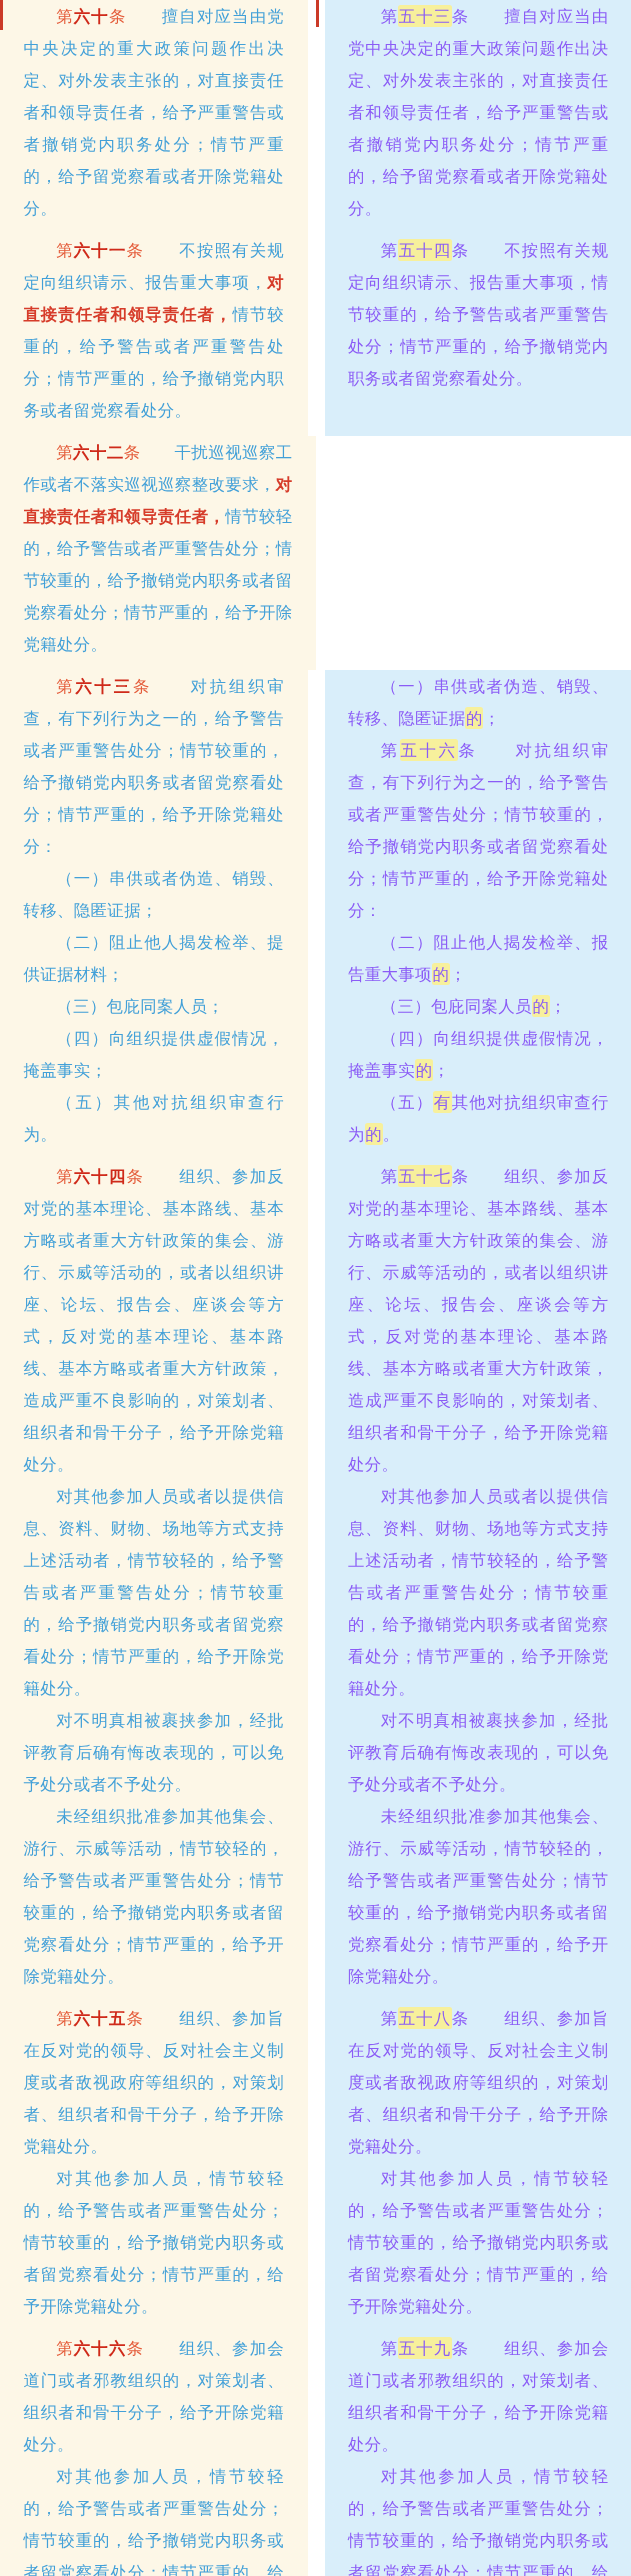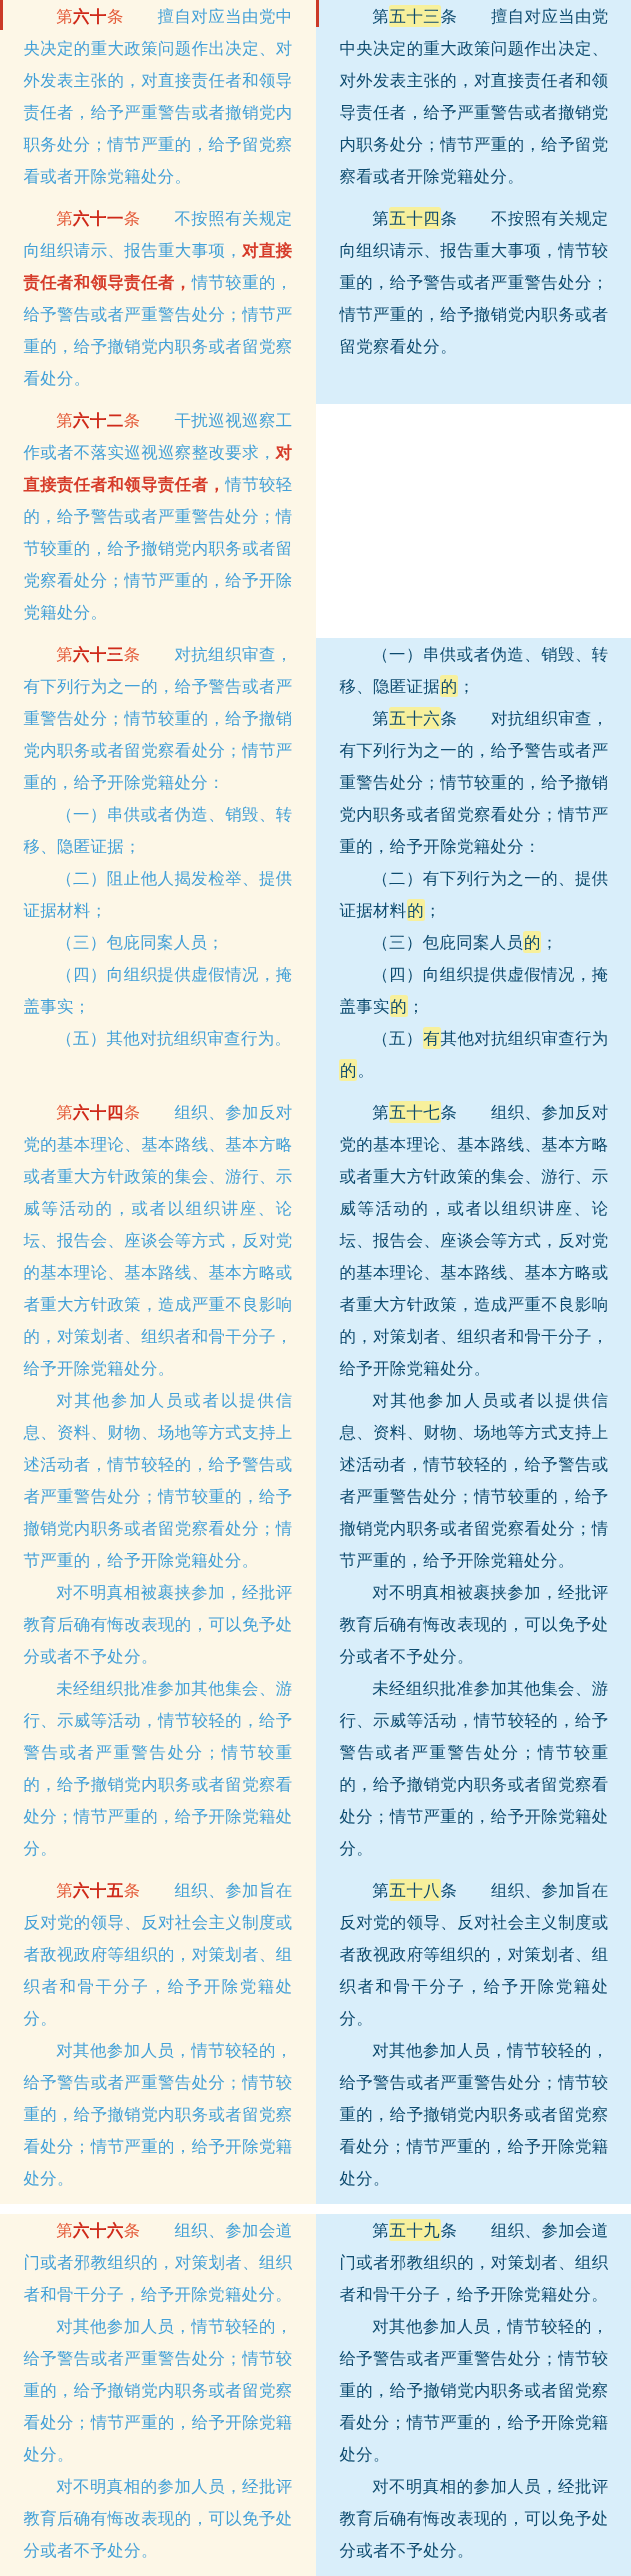--- a/index.html
+++ b/index.html
@@ -8,35 +8,35 @@
     font-family:"Liberation Sans","DejaVu Sans",sans-serif;
     -webkit-font-smoothing:antialiased;
   }
   #doc{
     position:relative;
     width:632px;
     min-height:2576px;
     display:flex;
     flex-direction:column;
   }
-  .row{display:flex;align-items:stretch;}
+  .row{display:flex;align-items:stretch;gap:17px;}
   .row:last-child{flex:1;align-items:flex-end;}
   .cell{
     width:316px;
     box-sizing:border-box;
     padding:0 23.4px 10px 23.4px;
     font-size:16.4px;
     line-height:32px;
     letter-spacing:0.4px;
     text-align:justify;
     overflow:hidden;
   }
   .row:first-child .cell{padding-top:32px;}
   .cell-left{background:#fdf7e7;color:#42a0d8;}
-  .cell-right{background:#d9eefa;color:#0c4a6e;}
+  .cell-right{background:#d9eefa;color:#8b5cf6;}
   p.para{margin:0;text-indent:2em;}
   .seg-marker{color:#e45c3a;}
   .seg-number{color:#cf2a1a;font-weight:bold;}
   .seg-bold{color:#d63c2a;font-weight:bold;}
   .seg-highlight{
     background:#f7f09c;
     border-radius:2.5px;
     padding:1.9px 0.6px;
     box-decoration-break:clone;
     -webkit-box-decoration-break:clone;
@@ -77,21 +77,21 @@
         <p class="para"><span class="seg-marker">第</span><span class="seg-number">六十三</span><span class="seg-marker">条</span><span>　　对抗组织审查，有下列行为之一的，给予警告或者严重警告处分；情节较重的，给予撤销党内职务或者留党察看处分；情节严重的，给予开除党籍处分：</span></p>
         <p class="para"><span>（一）串供或者伪造、销毁、转移、隐匿证据；</span></p>
         <p class="para"><span>（二）阻止他人揭发检举、提供证据材料；</span></p>
         <p class="para"><span>（三）包庇同案人员；</span></p>
         <p class="para"><span>（四）向组织提供虚假情况，掩盖事实；</span></p>
         <p class="para"><span>（五）其他对抗组织审查行为。</span></p>
       </div>
       <div class="cell cell-right">
         <p class="para"><span>（一）串供或者伪造、销毁、转移、隐匿证据</span><span class="seg-highlight">的</span><span>；</span></p>
         <p class="para"><span>第</span><span class="seg-highlight">五十六</span><span>条　　对抗组织审查，有下列行为之一的，给予警告或者严重警告处分；情节较重的，给予撤销党内职务或者留党察看处分；情节严重的，给予开除党籍处分：</span></p>
-        <p class="para"><span>（二）有下列行为之一的、提供证据材料</span><span class="seg-highlight">的</span><span>；</span></p>
+        <p class="para"><span>（二）阻止他人揭发检举、报告重大事项</span><span class="seg-highlight">的</span><span>；</span></p>
         <p class="para"><span>（三）包庇同案人员</span><span class="seg-highlight">的</span><span>；</span></p>
         <p class="para"><span>（四）向组织提供虚假情况，掩盖事实</span><span class="seg-highlight">的</span><span>；</span></p>
         <p class="para"><span>（五）</span><span class="seg-highlight">有</span><span>其他对抗组织审查行为</span><span class="seg-highlight">的</span><span>。</span></p>
       </div>
     </div>
     <div class="row">
       <div class="cell cell-left">
         <p class="para"><span class="seg-marker">第</span><span class="seg-number">六十四</span><span class="seg-marker">条</span><span>　　组织、参加反对党的基本理论、基本路线、基本方略或者重大方针政策的集会、游行、示威等活动的，或者以组织讲座、论坛、报告会、座谈会等方式，反对党的基本理论、基本路线、基本方略或者重大方针政策，造成严重不良影响的，对策划者、组织者和骨干分子，给予开除党籍处分。</span></p>
         <p class="para"><span>对其他参加人员或者以提供信息、资料、财物、场地等方式支持上述活动者，情节较轻的，给予警告或者严重警告处分；情节较重的，给予撤销党内职务或者留党察看处分；情节严重的，给予开除党籍处分。</span></p>
         <p class="para"><span>对不明真相被裹挟参加，经批评教育后确有悔改表现的，可以免予处分或者不予处分。</span></p>

